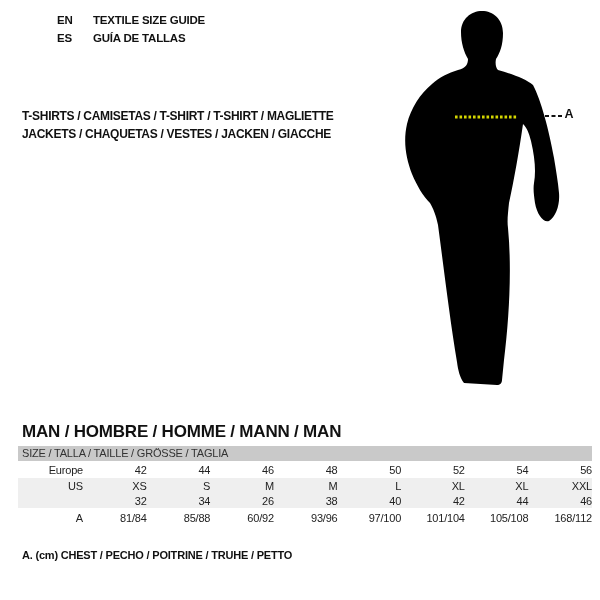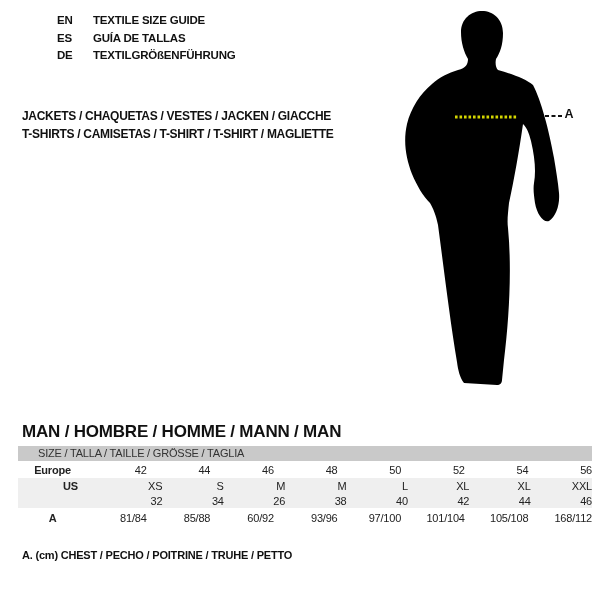--- a/index.html
+++ b/index.html
@@ -17,50 +17,47 @@
   
   .figure-svg{position:absolute;left:400px;top:0;width:200px;height:400px;}
   .measure-label{position:absolute;left:561px;top:107px;width:16px;text-align:center;
     font-size:12.5px;font-weight:bold;}
   
   .section-title{position:absolute;left:22px;top:422px;font-size:17px;font-weight:bold;
     letter-spacing:-0.2px;}
   
   .size-table{position:absolute;left:18px;top:446px;width:574px;font-size:11px;
     letter-spacing:-0.2px;color:#222;}
-  .tbl-header{height:15px;line-height:15px;background:#c9c9c9;color:#333;padding-left:20px;}
+  .tbl-header{height:15px;line-height:15px;background:#c9c9c9;color:#333;padding-left:4px;}
   .tbl-row{display:grid;grid-template-columns:65px repeat(8,1fr);align-items:center;}
-  .tbl-row .lbl{padding-left:4px;text-align:center;font-weight:bold;}
+  .tbl-row .lbl{padding-left:4px;text-align:right;}
   .tbl-row .val{text-align:right;}
   .row-europe{height:17px;}
-  .row-us-letter,.row-us-numeric{height:15px;margin-left:18px;}
+  .row-us-letter,.row-us-numeric{height:15px;}
   .us-band{background:#efefef;}
   .row-chest{height:19px;}
   
   .footnote{position:absolute;left:22px;top:549px;font-size:11px;font-weight:bold;
     letter-spacing:-0.2px;text-align:center;}
 </style>
 </head>
 <body>
 
 <div class="lang-list">
   <div>
     <span class="lang-code">EN</span><span>TEXTILE SIZE GUIDE</span>
   </div>
   <div>
     <span class="lang-code">ES</span><span>GUÍA DE TALLAS</span>
   </div>
-  <div>
-    <span class="lang-code">DE</span><span>TEXTILGRÖßENFÜHRUNG</span>
-  </div>
 </div>
 
 <div class="garments">
+  <div>T-SHIRTS / CAMISETAS / T-SHIRT / T-SHIRT / MAGLIETTE</div>
   <div>JACKETS / CHAQUETAS / VESTES / JACKEN / GIACCHE</div>
-  <div>T-SHIRTS / CAMISETAS / T-SHIRT / T-SHIRT / MAGLIETTE</div>
 </div>
 
 <svg class="figure-svg" viewBox="400 0 200 400" aria-hidden="true">
   <path fill="#000000" d="
     M482,11
     C493,11 503,19 503,33
     C503,45 500,53 496,59
     C495,64 496,68 498,70
     C512,74 526,79 533,85
     C541,100 549,130 554,158

